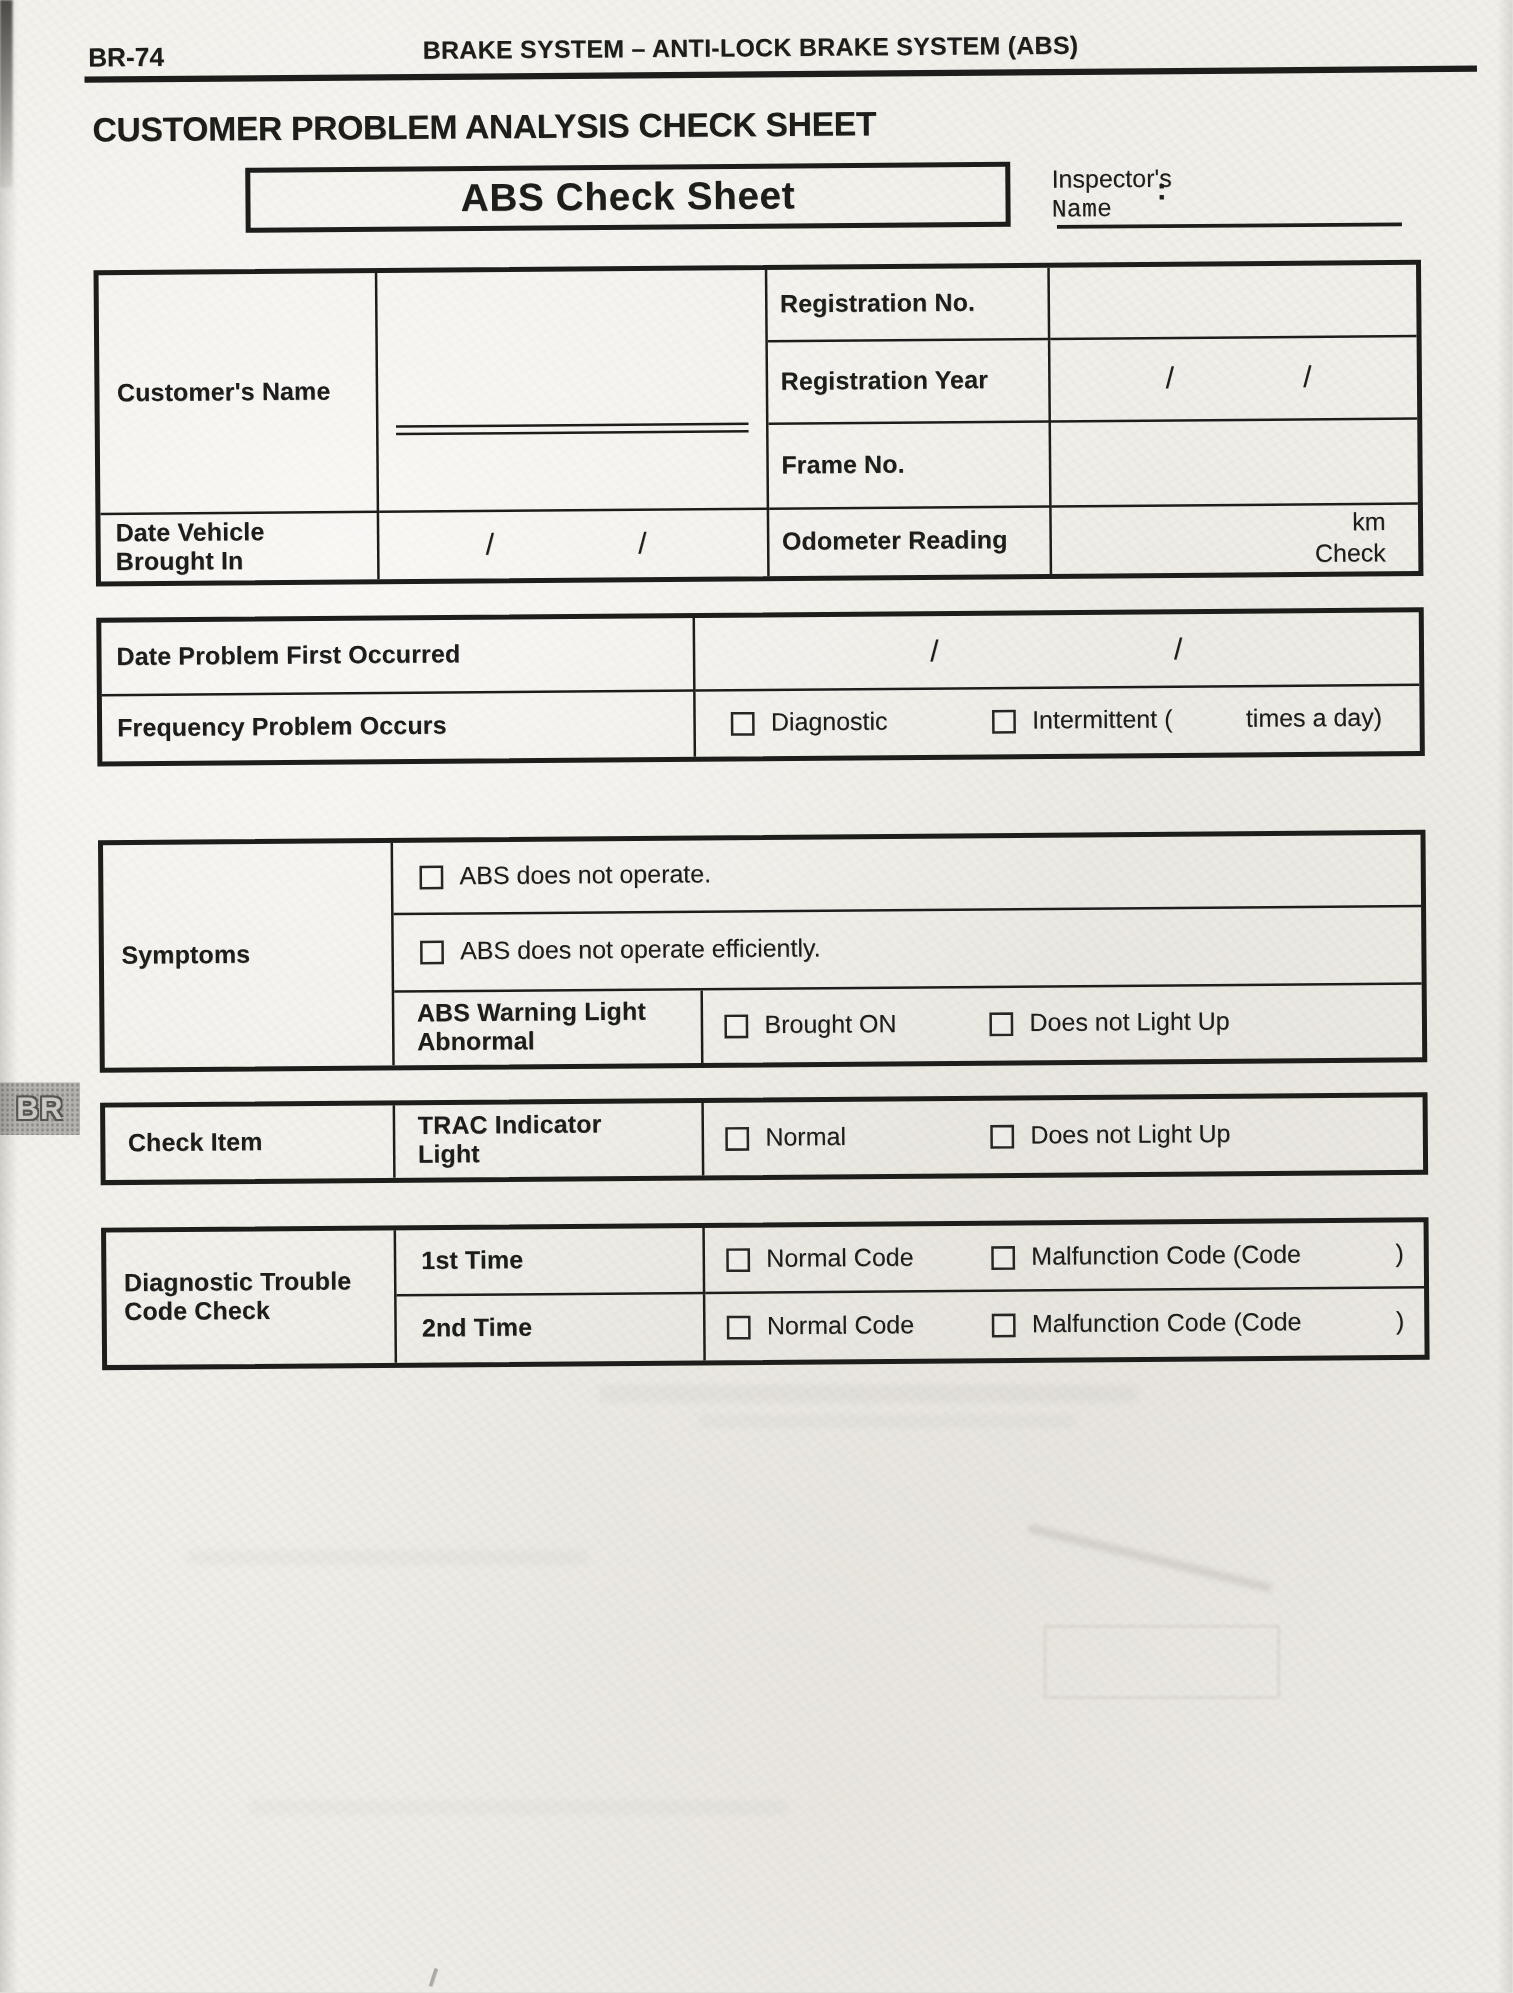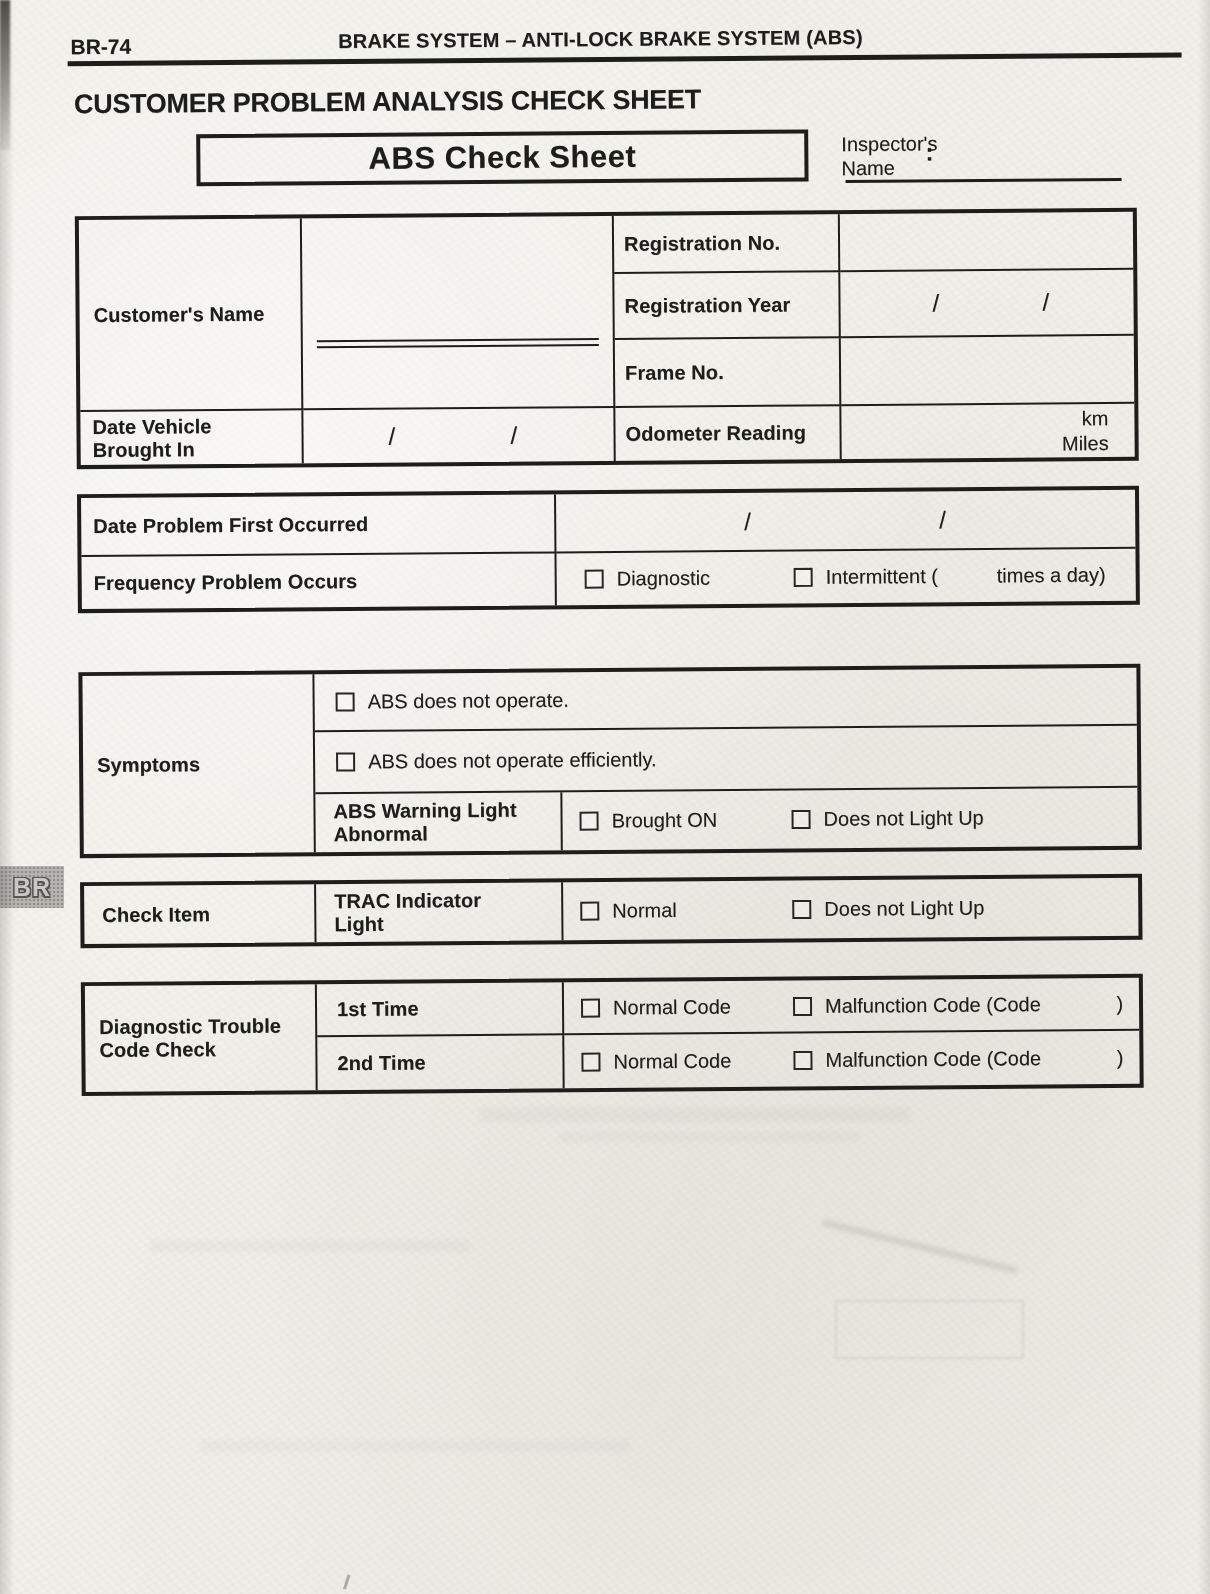--- a/index.html
+++ b/index.html
@@ -80,21 +80,21 @@
     <div class="abs bold txt" style="left:0;top:28px;width:1210px;text-align:center;font-size:20px;letter-spacing:.2px;">BRAKE SYSTEM – ANTI-LOCK BRAKE SYSTEM (ABS)</div>
     <div class="abs rule" style="left:72px;top:57px;width:1114px;height:5px;"></div>
 
     <div class="abs bold txt" style="left:78px;top:85px;font-size:27px;letter-spacing:-.3px;">CUSTOMER PROBLEM ANALYSIS CHECK SHEET</div>
 
     <div class="abs" style="left:200px;top:131px;width:612px;height:52px;border:4px solid var(--ink);box-sizing:border-box;display:flex;align-items:center;justify-content:center;">
       <span class="bold txt" style="font-size:31px;letter-spacing:.5px;">ABS Check Sheet</span>
     </div>
 
     <div class="abs txt" style="left:845px;top:135px;font-size:20px;">Inspector's</div>
-    <div class="abs txt" style="left:845px;top:159px;font-size:20px;">Name</div>
+    <div class="abs txt" style="left:845px;top:159px;font-size:20px;font-family:Liberation Mono, monospace;">Name</div>
     <div class="abs bold txt" style="left:929px;top:141px;font-size:24px;">:</div>
     <div class="abs rule" style="left:849px;top:182px;width:276px;height:3px;"></div>
 
     <div class="t" style="left:78px;top:212px;width:1062px;height:253px;grid-template-columns:223px 312px 226px 293px;grid-template-rows:58px 66px 68px 53px;">
       <div class="c br bb lbl txt" style="grid-column:1;grid-row:1/4;padding-left:14px;">Customer's Name</div>
       <div class="c br bb" style="grid-column:2;grid-row:1/4;">
         <div style="position:absolute;left:14px;top:122px;width:282px;height:4px;border-top:2px solid var(--ink);border-bottom:2px solid var(--ink);"></div>
       </div>
       <div class="c br bb lbl txt" style="grid-column:3;grid-row:1;padding-left:10px;">Registration No.</div>
       <div class="c bb" style="grid-column:4;grid-row:1;"></div>
@@ -108,21 +108,21 @@
       <div class="c br lbl txt" style="grid-column:1;grid-row:4;padding-left:12px;">
         <span><span>Date Vehicle</span><br><span>Brought In</span></span>
       </div>
       <div class="c br" style="grid-column:2;grid-row:4;">
         <span class="slash txt" style="left:85px;">/</span>
         <span class="slash txt" style="left:207px;">/</span>
       </div>
       <div class="c br lbl txt" style="grid-column:3;grid-row:4;padding-left:10px;">Odometer Reading</div>
       <div class="c" style="grid-column:4;grid-row:4;display:flex;flex-direction:column;align-items:flex-end;justify-content:center;gap:2px;padding-right:26px;font-size:20px;">
         <span class="txt">km</span>
-        <span class="txt">Miles</span>
+        <span class="txt">Check</span>
       </div>
     </div>
 
     <div class="t" style="left:78px;top:490px;width:1062px;height:119px;grid-template-columns:475px 579px;grid-template-rows:59px 52px;">
       <div class="c br bb lbl txt" style="grid-column:1;grid-row:1;padding-left:12px;">Date Problem First Occurred</div>
       <div class="c bb" style="grid-column:2;grid-row:1;">
         <span class="slash txt" style="left:188px;">/</span>
         <span class="slash txt" style="left:383px;">/</span>
       </div>
       <div class="c br lbl txt" style="grid-column:1;grid-row:2;padding-left:12px;">Frequency Problem Occurs</div>

